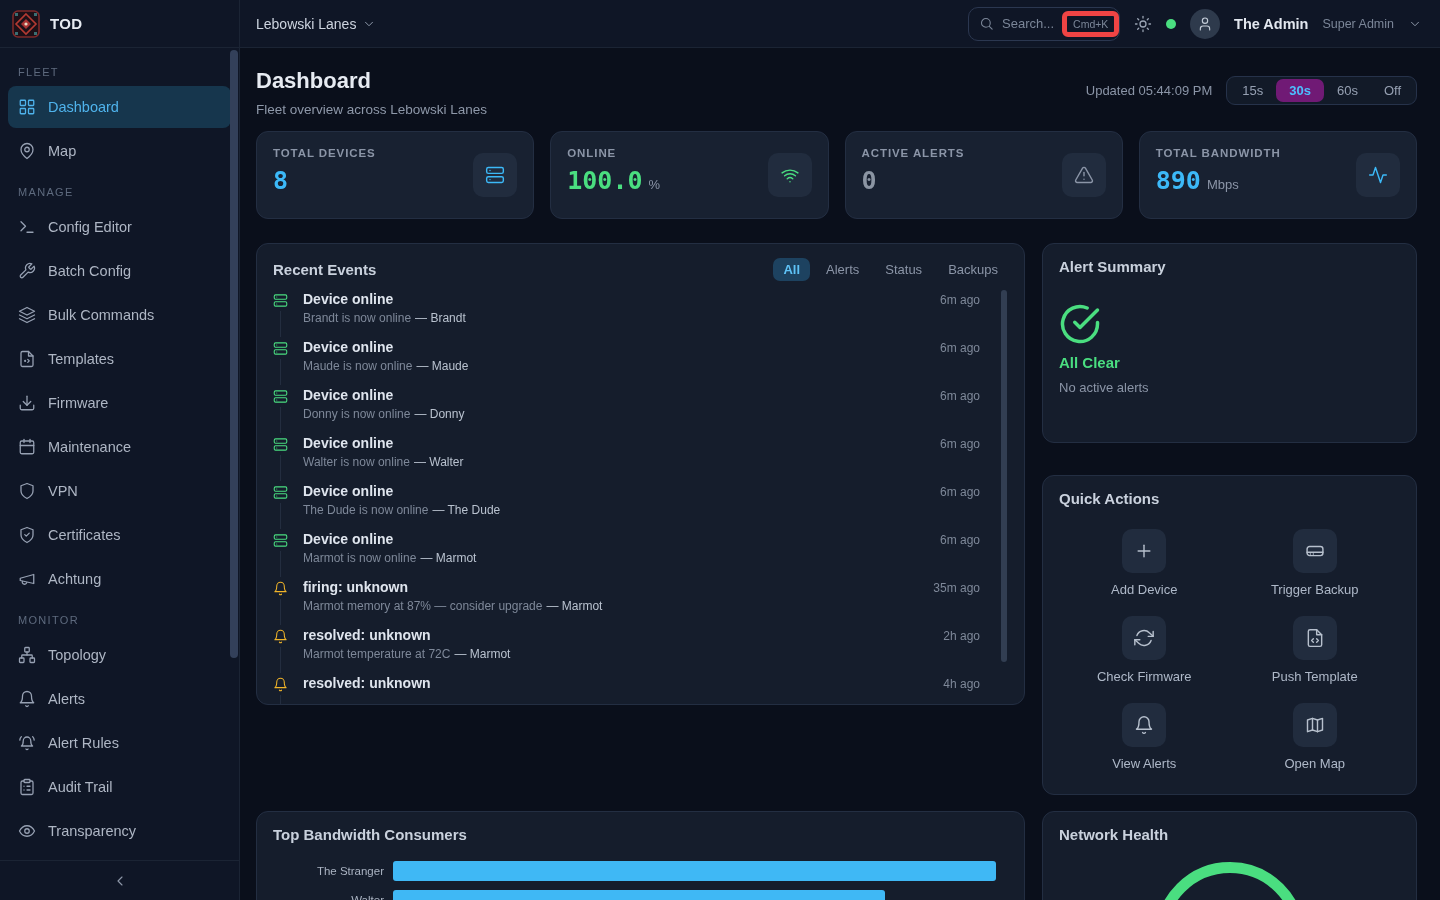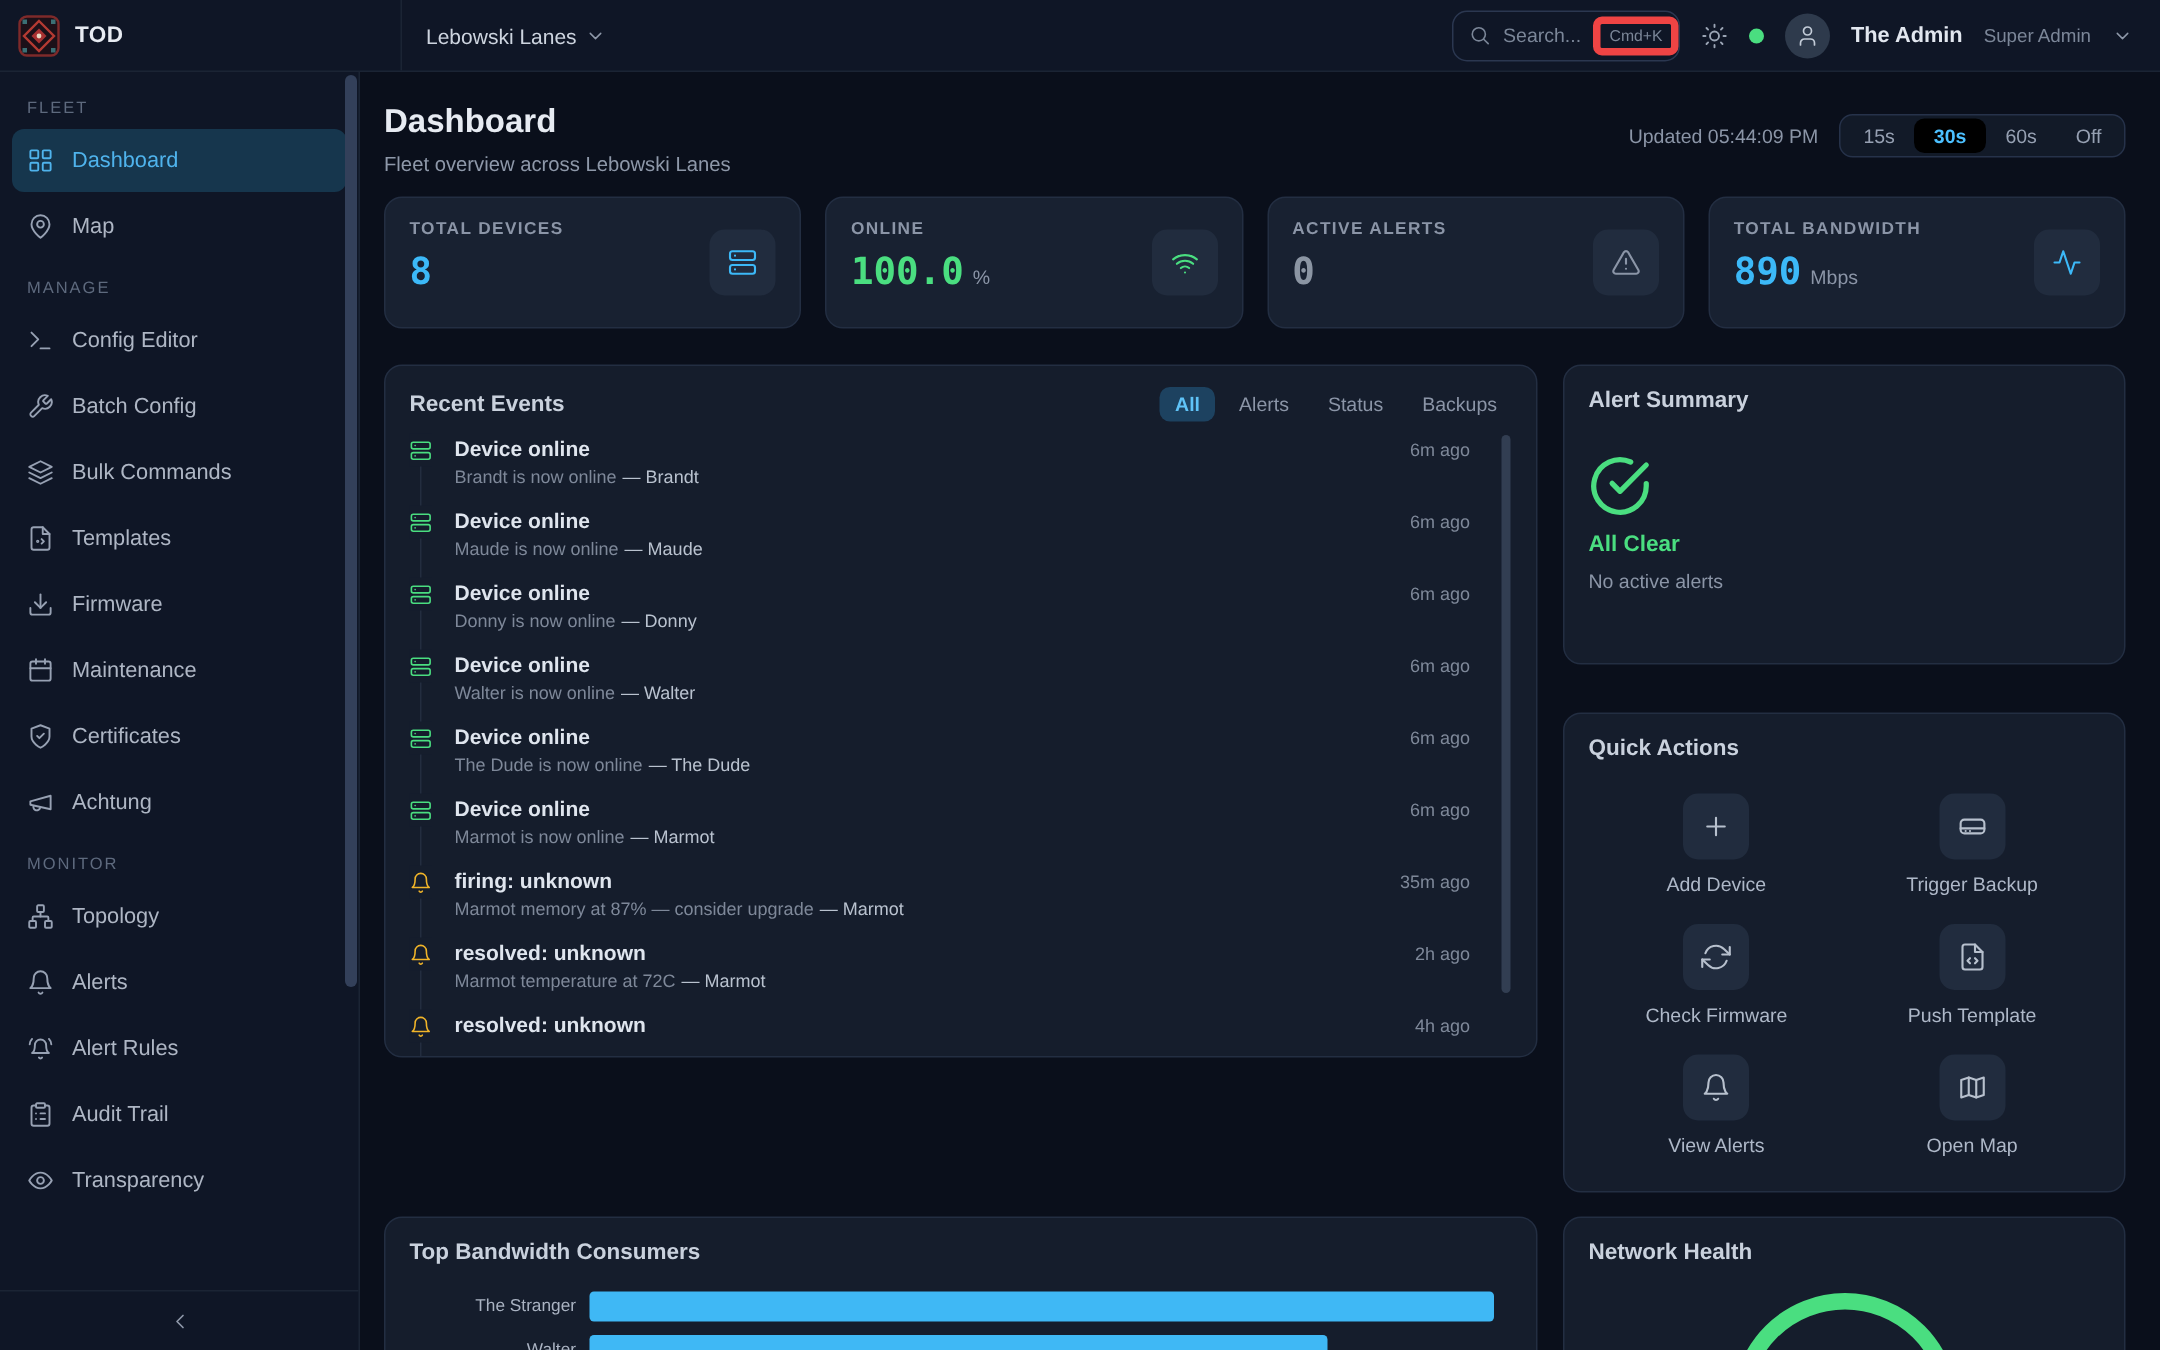--- a/index.html
+++ b/index.html
@@ -19,21 +19,21 @@
     --gray-val:#8b95a3;
   }
   *{box-sizing:border-box;margin:0;padding:0}
   html,body{width:1440px;height:900px;overflow:hidden;background:var(--bg);
     font-family:"Liberation Sans","DejaVu Sans",sans-serif;color:var(--text);}
   .app{width:1440px;height:900px;display:flex;flex-direction:column}
   .ic{width:18px;height:18px;fill:none;stroke:currentColor;stroke-width:1.7;stroke-linecap:round;stroke-linejoin:round;flex:none}
 
   
   .topbar{height:48px;display:flex;align-items:center;background:var(--side);border-bottom:1px solid var(--hairline);flex:none}
-  .brand{width:268px;height:100%;display:flex;align-items:center;gap:10px;padding-left:12px;border-right:1px solid var(--hairline);flex:none}
+  .brand{width:240px;height:100%;display:flex;align-items:center;gap:10px;padding-left:12px;border-right:1px solid var(--hairline);flex:none}
   .brand-name{font-size:15px;font-weight:700;letter-spacing:.02em}
   .fleet-sel{display:flex;align-items:center;gap:6px;margin-left:16px;color:#cdd4df;font-size:14px;cursor:pointer}
   .fleet-sel .ic{width:14px;height:14px;color:#8e98a9}
   .topbar-right{margin-left:auto;display:flex;align-items:center;gap:14px;padding-right:18px}
   .searchbox{display:flex;align-items:center;gap:8px;width:152px;height:34px;border:1px solid #2b3750;border-radius:10px;padding:0 8px 0 10px;color:#7b8698;cursor:text}
   .searchbox .ic{width:15px;height:15px}
   .search-ph{font-size:13px;flex:1}
   .kbd{font-size:10.5px;border:5px solid #ef4444;border-radius:6px;padding:2px 6px;color:#7b8698;white-space:nowrap}
   .sun{color:#9aa4b4}
   .statusdot{width:10px;height:10px;border-radius:50%;background:var(--green)}
@@ -59,21 +59,21 @@
   .main{flex:1;min-width:0;padding:20px 23px 0 16px;overflow:hidden}
 
   
   .page-head{display:flex;justify-content:space-between;align-items:flex-start}
   .page-title{font-size:22px;font-weight:700}
   .page-sub{font-size:13.5px;color:#8e98a9;margin-top:8px}
   .head-right{display:flex;align-items:center;gap:14px;margin-top:8px}
   .updated{font-size:13px;color:#8b95a7}
   .segmented{display:flex;background:#121a28;border:1px solid #26324a;border-radius:9px;padding:2px;overflow:hidden}
   .seg{font-size:13px;color:#96a0b2;padding:4px 13px;border-radius:7px;cursor:pointer}
-  .seg.active{background:#000000;color:#4cc0ff;font-weight:600}
+  .seg.active{background:#701a75;color:#4cc0ff;font-weight:600}
 
   
   .stats{display:grid;grid-template-columns:repeat(4,1fr);gap:16px;margin-top:14px}
   .card{height:88px;background:var(--card);border:1px solid var(--border);border-radius:12px;padding:15px 16px;display:flex;justify-content:space-between}
   .card-label{font-size:11.5px;letter-spacing:.08em;color:#8b95a7;font-weight:600}
   .card-val-row{display:flex;align-items:baseline;gap:6px;margin-top:9px}
   .card-val{font-family:"DejaVu Sans Mono",monospace;font-weight:700;font-size:25px;line-height:1}
   .card-unit{font-size:13px;color:#8b95a7}
   .card-icon{width:44px;height:44px;border-radius:10px;background:var(--tile);display:flex;align-items:center;justify-content:center;align-self:center}
   .card-icon .ic{width:20px;height:20px}
@@ -263,20 +263,26 @@
               <rect x="3" y="4" width="18" height="17" rx="2"></rect>
               <line x1="16" y1="2" x2="16" y2="6"></line>
               <line x1="8" y1="2" x2="8" y2="6"></line>
               <line x1="3" y1="10" x2="21" y2="10"></line>
             </svg>
           <span>Maintenance</span>
         </div>
         <div class="nav-item">
           <svg class="ic" viewBox="0 0 24 24">
               <path d="M12 22s8-4 8-10V5l-8-3-8 3v7c0 6 8 10 8 10z"></path>
+            </svg>
+          <span>VPN</span>
+        </div>
+        <div class="nav-item">
+          <svg class="ic" viewBox="0 0 24 24">
+              <path d="M12 22s8-4 8-10V5l-8-3-8 3v7c0 6 8 10 8 10z"></path>
               <path d="m9 11.5 2 2 4-4"></path>
             </svg>
           <span>Certificates</span>
         </div>
         <div class="nav-item">
           <svg class="ic" viewBox="0 0 24 24">
               <path d="m3 11 18-5v12L3 14v-3z"></path>
               <path d="M11.6 16.8a3 3 0 1 1-5.8-1.6"></path>
             </svg>
           <span>Achtung</span>

